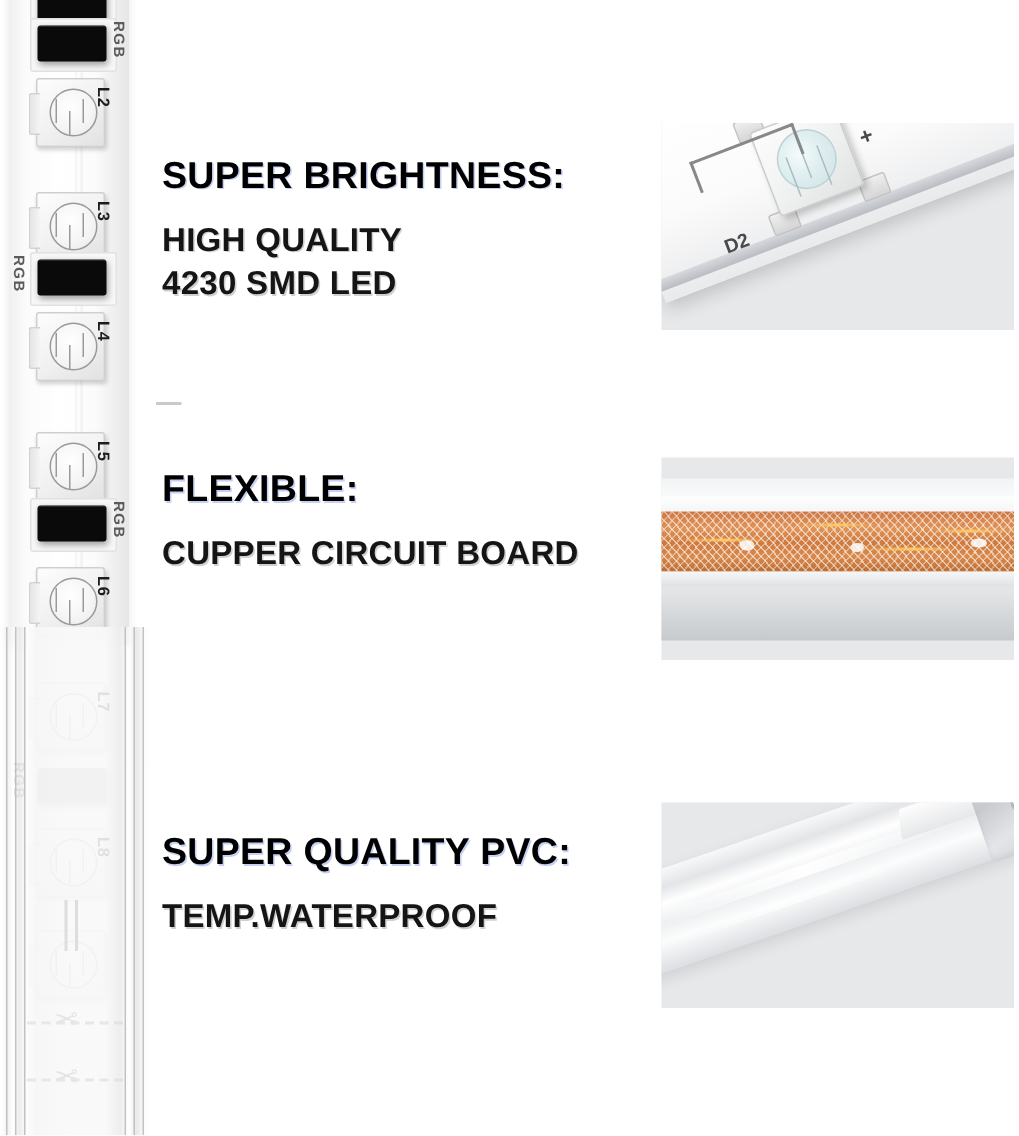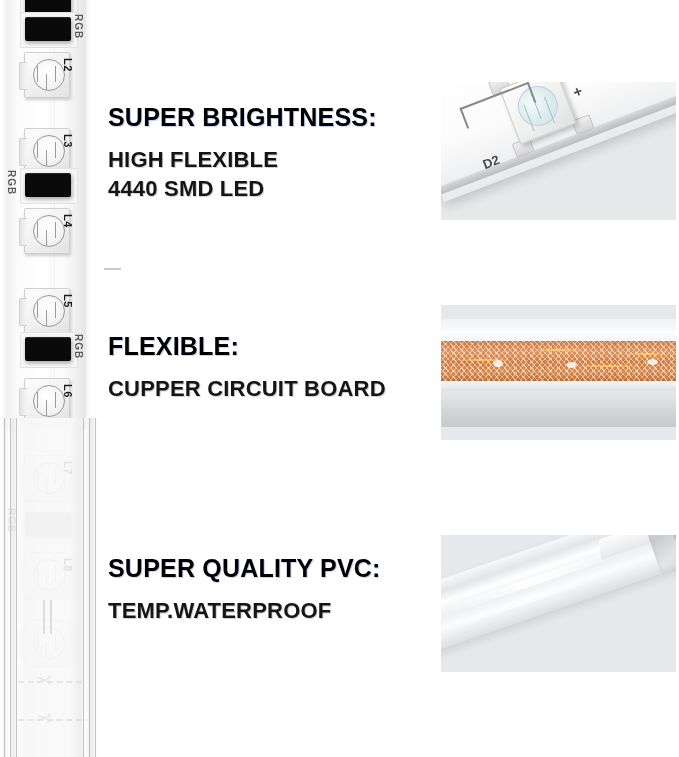--- a/index.html
+++ b/index.html
@@ -486,27 +486,27 @@
     <div class="pvc-ridge" style="left:4px;"></div>
     <div class="pvc-ridge" style="left:10px;"></div>
     <div class="pvc-ridge" style="left:16px;"></div>
     <div class="pvc-ridge" style="left:83px;"></div>
     <div class="pvc-ridge" style="left:89px;"></div>
     <div class="pvc-ridge" style="left:95px;"></div>
   </div>
 
   <div class="feature-block" style="top:103px;">
     <p class="feature-title">SUPER BRIGHTNESS:</p>
-    <p class="feature-line" style="margin-top:13px;">HIGH FLEXIBLE</p>
-    <p class="feature-line">4440 SMD LED</p>
+    <p class="feature-line" style="margin-top:13px;">HIGH QUALITY</p>
+    <p class="feature-line">4230 SMD LED</p>
   </div>
 
   <div class="divider-artifact"></div>
 
-  <div class="feature-block" style="top:332px;">
+  <div class="feature-block" style="top:312px;">
     <p class="feature-title">FLEXIBLE:</p>
     <p class="feature-line" style="margin-top:13px;text-align:right;">CUPPER CIRCUIT BOARD</p>
   </div>
 
   <div class="feature-block" style="top:554px;">
     <p class="feature-title">SUPER QUALITY PVC:</p>
     <p class="feature-line" style="margin-top:13px;">TEMP.WATERPROOF</p>
   </div>
 
   <div class="photo" id="photo-led">

